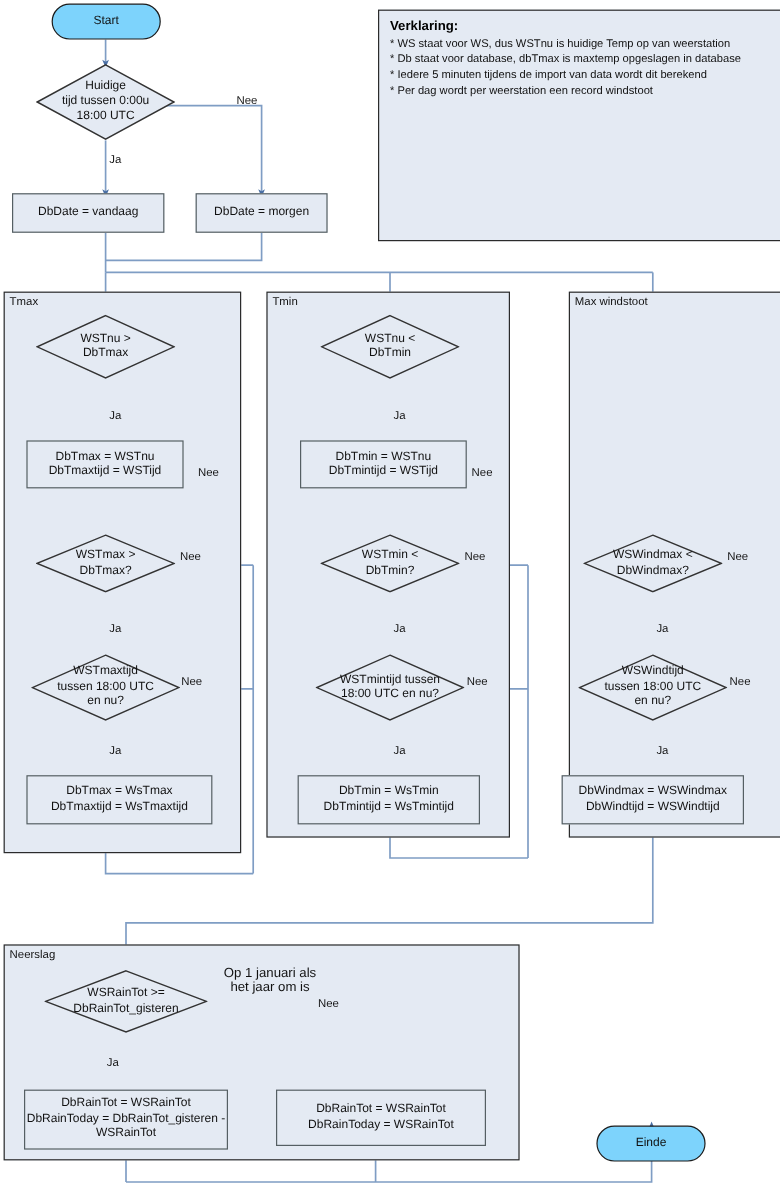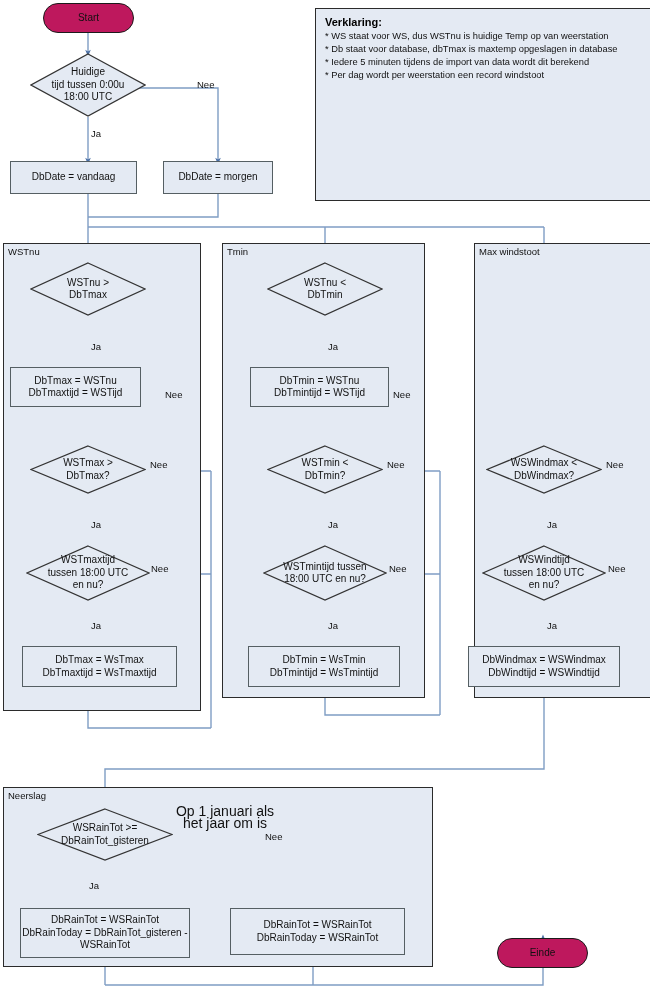--- a/index.html
+++ b/index.html
@@ -3,38 +3,38 @@
 <meta charset="utf-8">
 <style>
   html,body{margin:0;padding:0;background:#ffffff;}
   body{font-family:"Liberation Sans","DejaVu Sans",sans-serif;}
   #stage{position:relative;width:650px;height:991px;overflow:hidden;background:#fff;}
   svg#wires{position:absolute;left:0;top:0;width:650px;height:991px;}
 
   .node{position:absolute;box-sizing:border-box;display:flex;align-items:center;
         justify-content:center;text-align:center;background:#e4eaf3;
         border:1.5px solid #555f63;color:#111;font-size:10px;line-height:12.5px;}
-  .node.term{border-radius:999px;border-color:#1b1b1b;background:#be185d;}
+  .node.term{border-radius:999px;border-color:#1b1b1b;background:#7dd3fc;}
   .node.proc{background:#e4eaf3;}
   .dmd{position:absolute;display:flex;align-items:center;justify-content:center;}
   .dmd .dshape{position:absolute;left:0;top:0;width:100%;height:100%;}
   .dmd .dtxt{position:relative;z-index:2;text-align:center;font-size:10px;
              line-height:12.5px;color:#111;width:100%;padding:0 2px;box-sizing:border-box;}
 
   .group{position:absolute;box-sizing:border-box;background:#e4eaf3;
          border:1.5px solid #2b2b2b;}
   .group-label{position:absolute;left:4px;top:2px;font-size:9.5px;color:#111;}
 
   .legend{position:absolute;box-sizing:border-box;background:#e4eaf3;
           border:1.5px solid #2b2b2b;padding:7px 9px;}
   .legend .ltitle{font-size:11px;font-weight:bold;color:#000;margin-bottom:2px;}
   .legend .lline{font-size:9.3px;color:#111;line-height:13px;white-space:nowrap;}
 
   .elabel{position:absolute;font-size:9.5px;color:#111;background:transparent;}
-  .note{position:absolute;font-size:14px;color:#111;text-align:center;line-height:12px;}
+  .note{position:absolute;font-size:11px;color:#111;text-align:center;line-height:12px;}
 </style>
 </head>
 <body>
 
 <div id="stage">
 
   <svg id="wires" viewBox="0 0 650 991" xmlns="http://www.w3.org/2000/svg">
     <defs>
       <marker id="ah" markerWidth="8" markerHeight="8" refX="3.6" refY="3.2" orient="auto" markerUnits="userSpaceOnUse">
         <path d="M0.4,0.4 L7,3.2 L0.4,6 L2,3.2 Z" fill="#4a6fa5"></path>
@@ -95,21 +95,21 @@
 
   <div class="legend" style="left:315px;top:8px;width:375px;height:193px;">
     <div class="ltitle">Verklaring:</div>
     <div class="lline">* WS staat voor WS, dus WSTnu is huidige Temp op van weerstation</div>
     <div class="lline">* Db staat voor database, dbTmax is maxtemp opgeslagen in database</div>
     <div class="lline">* Iedere 5 minuten tijdens de import van data wordt dit berekend</div>
     <div class="lline">* Per dag wordt per weerstation een record windstoot</div>
   </div>
 
   <div class="group" style="left:3px;top:243px;width:198px;height:468px;">
-    <div class="group-label">WSTnu</div>
+    <div class="group-label">Tmax</div>
   </div>
   <div class="group" style="left:222px;top:243px;width:203px;height:455px;">
     <div class="group-label">Tmin</div>
   </div>
   <div class="group" style="left:450px;top:243px;width:196px;height:455px;margin-left:24px;">
     <div class="group-label">Max windstoot</div>
   </div>
   <div class="group" style="left:3px;top:787px;width:430px;height:180px;">
     <div class="group-label">Neerslag</div>
   </div>
@@ -193,21 +193,21 @@
   </div>
 
   <div class="node proc" style="left:10px;top:161px;width:127px;height:33px;">
     <span>DbDate = vandaag</span>
   </div>
 
   <div class="node proc" style="left:163px;top:161px;width:110px;height:33px;">
     <span>DbDate = morgen</span>
   </div>
 
-  <div class="node proc multiline" style="left:10px;top:367px;width:131px;height:40px;">
+  <div class="node proc multiline" style="left:22px;top:367px;width:131px;height:40px;">
     <span>DbTmax = WSTnu<br>DbTmaxtijd = WSTijd</span>
   </div>
 
   <div class="node proc multiline" style="left:22px;top:646px;width:155px;height:41px;">
     <span>DbTmax = WsTmax<br>DbTmaxtijd = WsTmaxtijd</span>
   </div>
 
   <div class="node proc multiline" style="left:250px;top:367px;width:139px;height:40px;">
     <span>DbTmin = WSTnu<br>DbTmintijd = WSTijd</span>
   </div>

